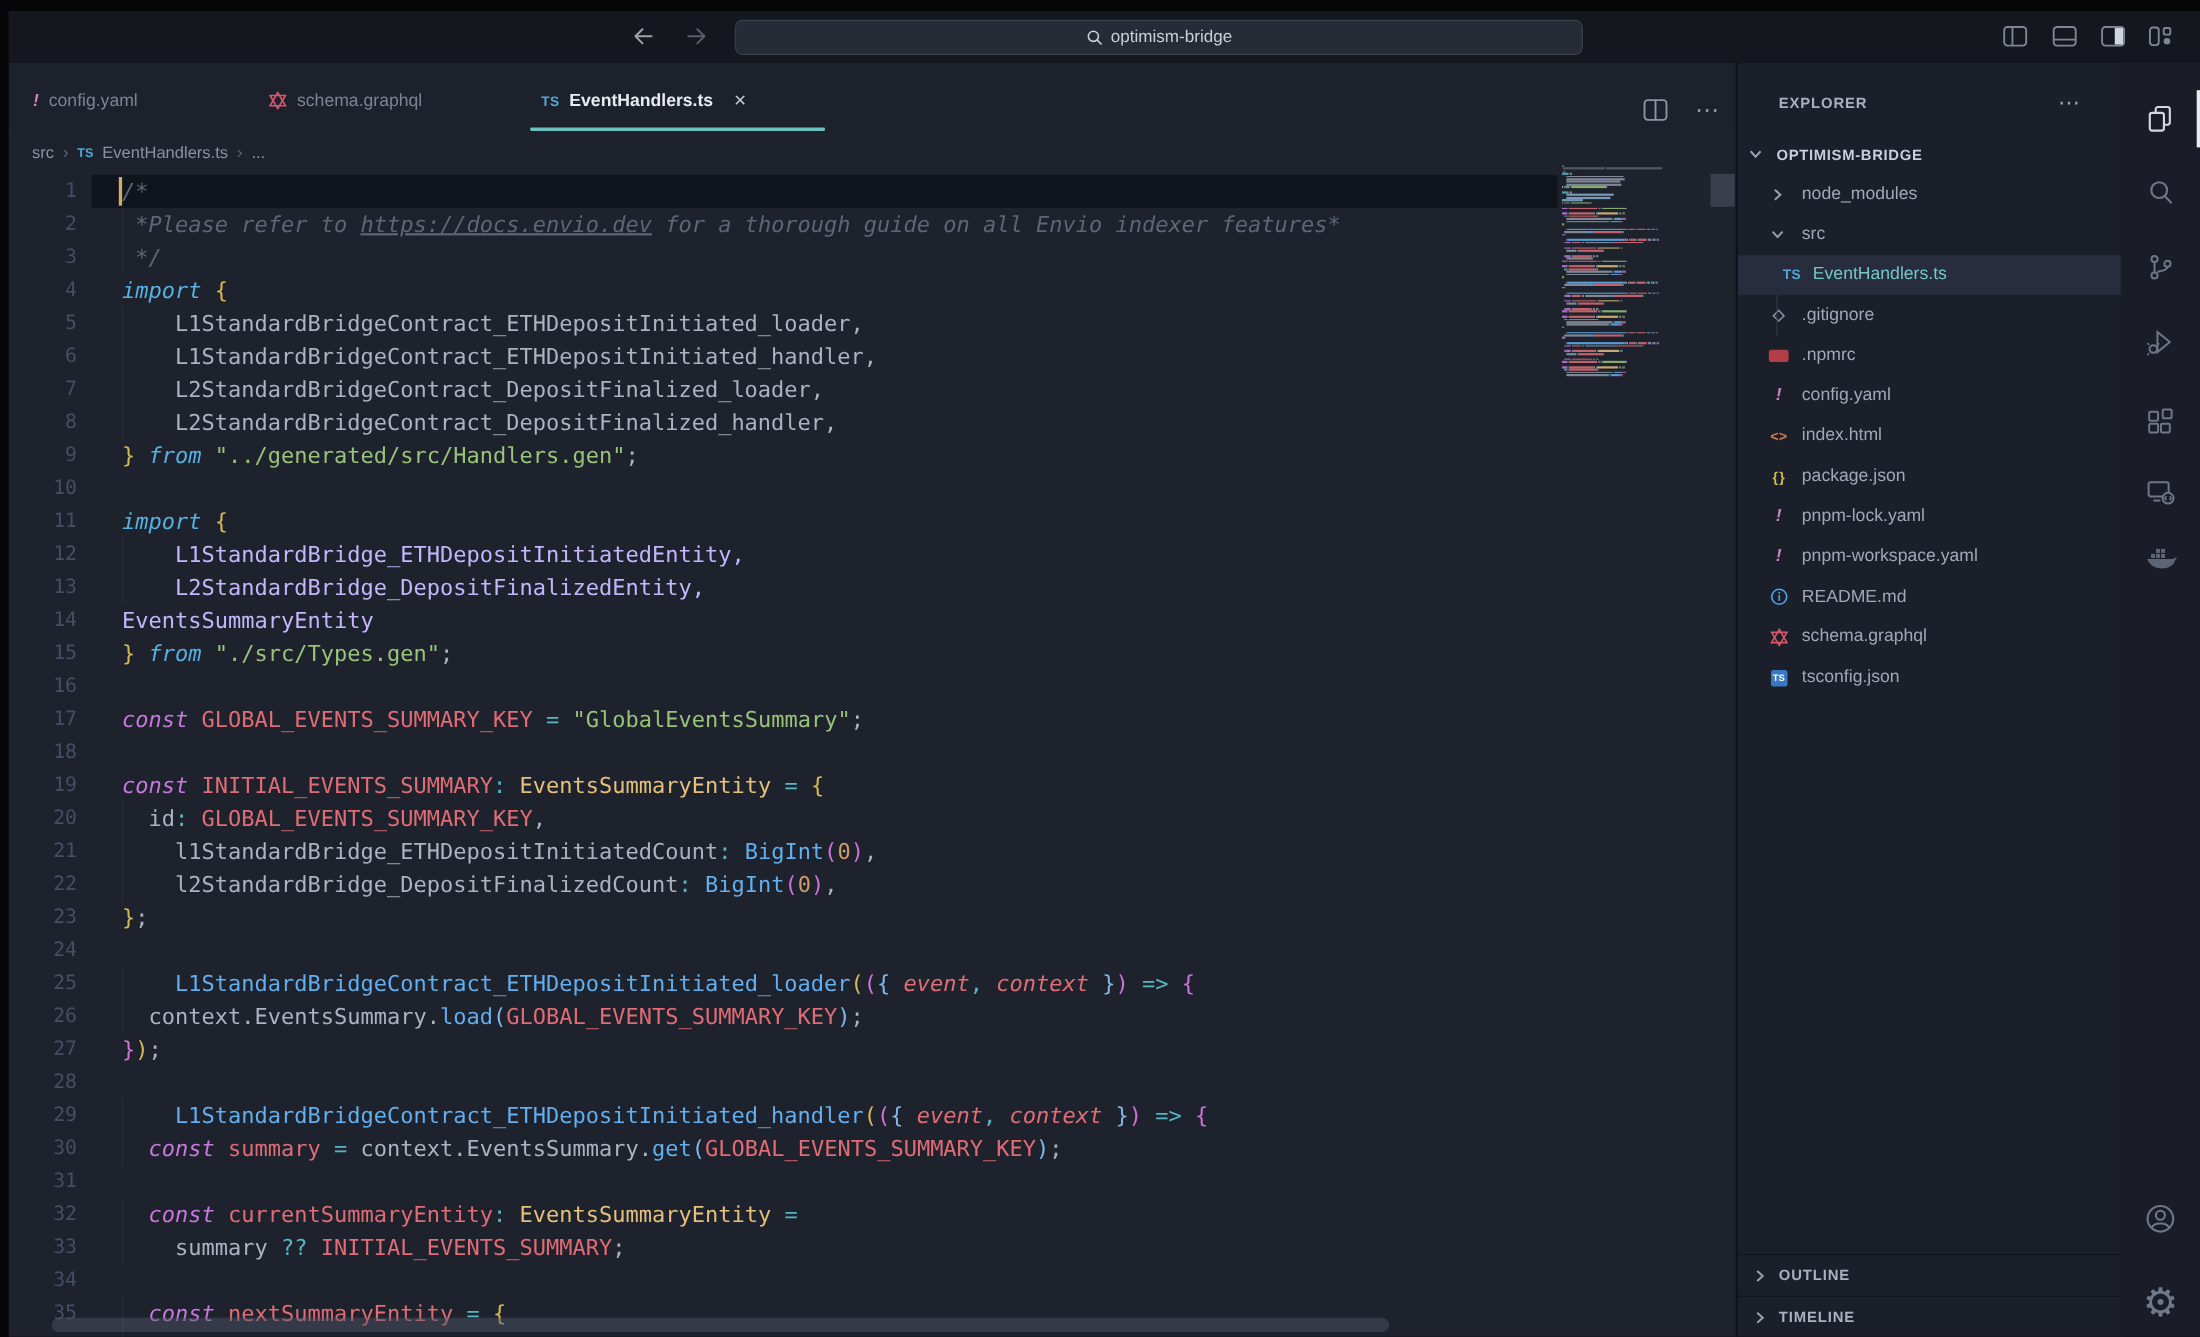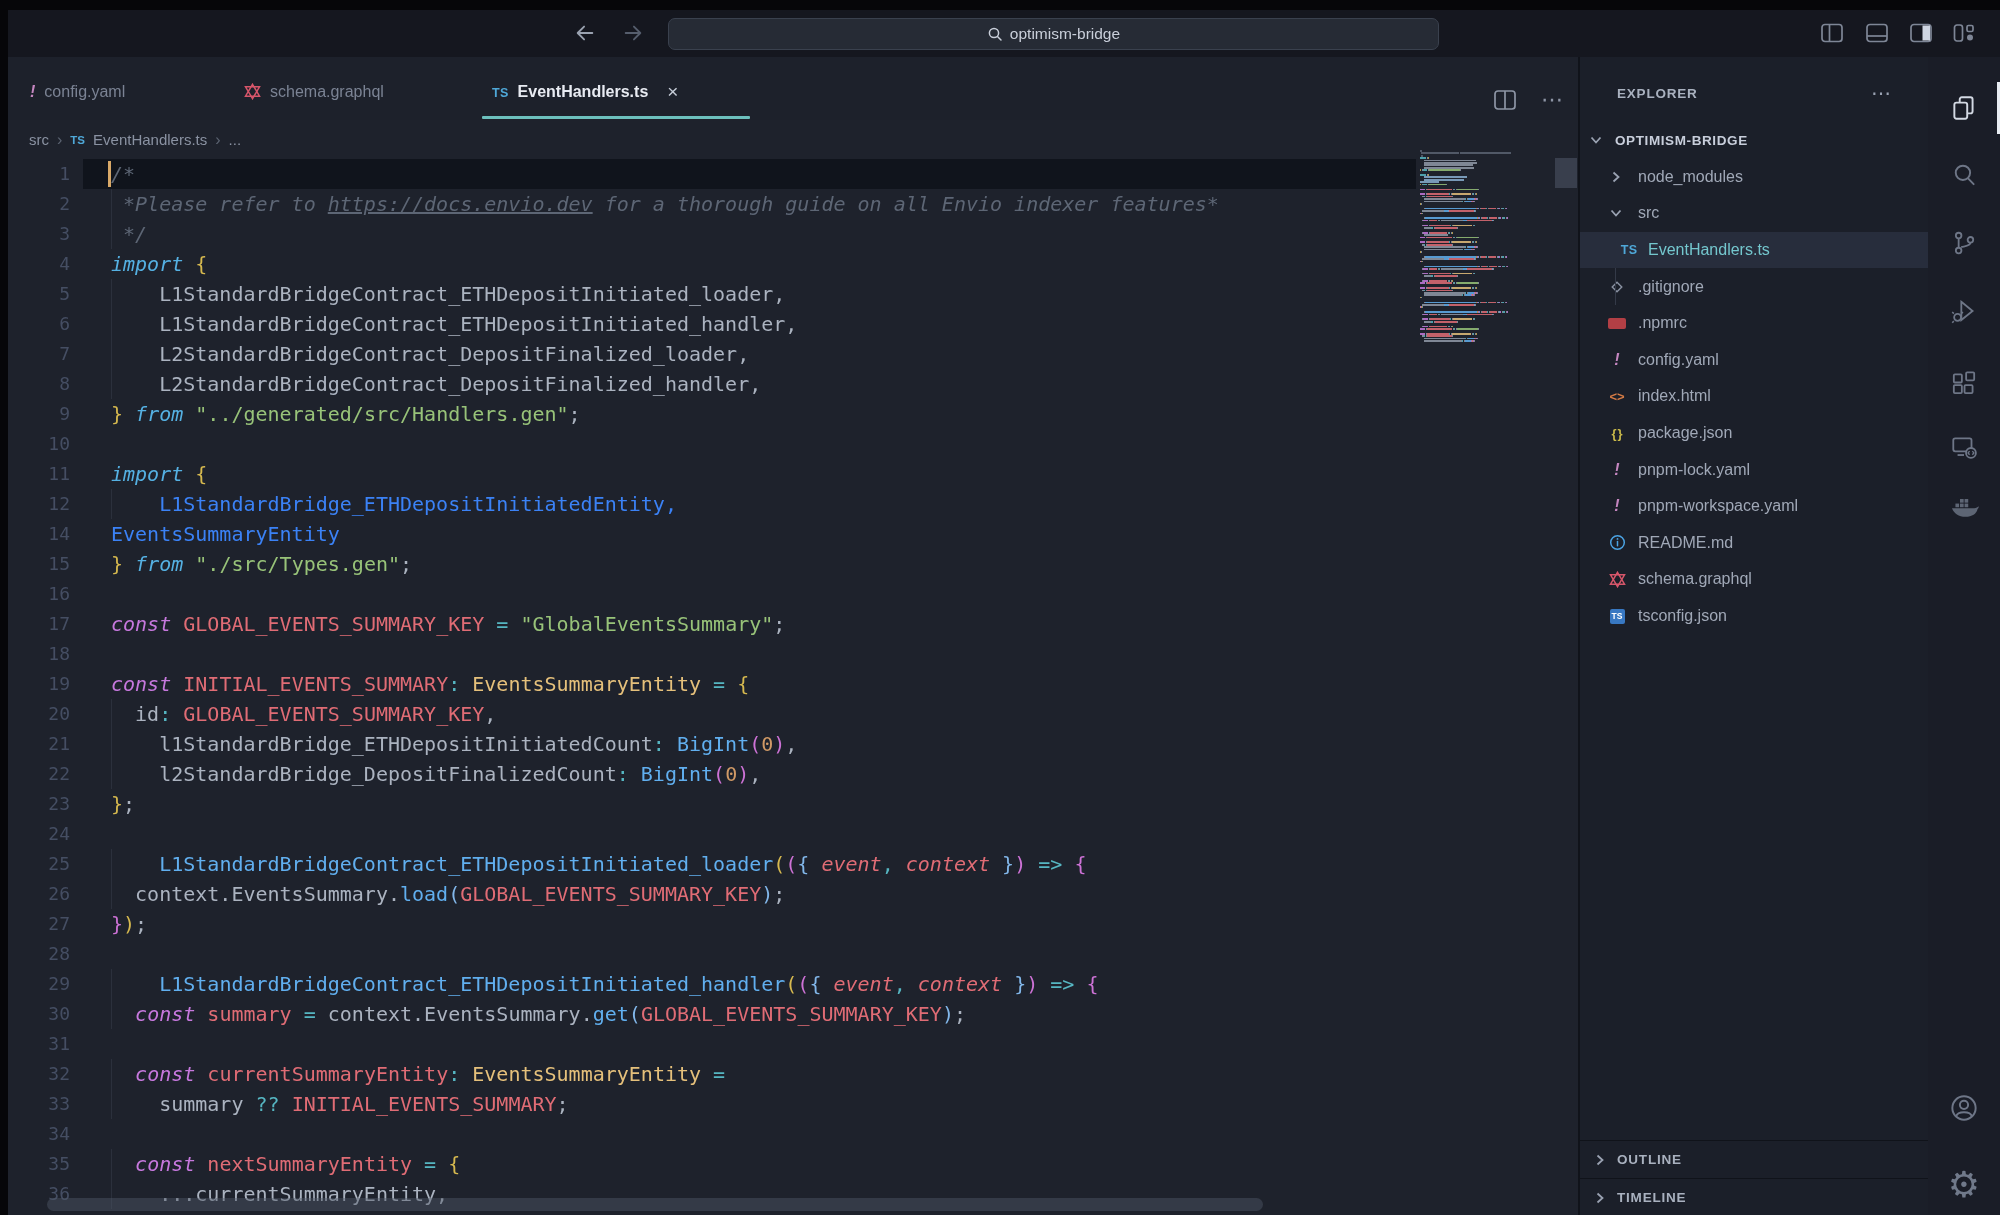--- a/index.html
+++ b/index.html
@@ -48,21 +48,21 @@
   .t-cm{color:#5d6675;font-style:italic;}
   .t-lk{color:#5d6675;font-style:italic;text-decoration:underline;}
   .t-kw{color:#55b1e3;font-style:italic;}
   .t-cs{color:#c678dd;font-style:italic;}
   .t-vr{color:#e06c75;}
   .t-fn{color:#61afef;}
   .t-ty{color:#e5c07b;}
   .t-str{color:#98c379;}
   .t-num{color:#d19a66;}
   .t-pn{color:#abb3c0;}
-  .t-ent{color:#3b82f6;}
+  .t-ent{color:#c4b5fd;}
   .t-op{color:#56b6c2;}
   .t-pr{color:#e06c75;font-style:italic;}
   .t-b1{color:#d6b94f;}
   .t-b2{color:#cd72d6;}
   .t-b3{color:#82b7ea;}
 
   
   #minimap{position:absolute;left:1412px;top:93px;width:134px;height:256px;z-index:4;}
   .mrow{height:1.7px;margin-bottom:0.72px;display:flex;}
   .mrow i{display:block;height:100%;}
@@ -234,20 +234,25 @@
           <span class="codetxt"></span>
         </div>
         <div class="line">
           <span class="gutter">11</span>
           <span class="codetxt"><span class="t-kw">import</span><span class="t-pn"> </span><span class="t-b1">{</span></span>
         </div>
         <div class="line">
           <i class="ig"></i>
           <span class="gutter">12</span>
           <span class="codetxt"><span class="t-ent">    L1StandardBridge_ETHDepositInitiatedEntity,</span></span>
+        </div>
+        <div class="line">
+          <i class="ig"></i>
+          <span class="gutter">13</span>
+          <span class="codetxt"><span class="t-ent">    L2StandardBridge_DepositFinalizedEntity,</span></span>
         </div>
         <div class="line">
           <span class="gutter">14</span>
           <span class="codetxt"><span class="t-ent">EventsSummaryEntity</span></span>
         </div>
         <div class="line">
           <span class="gutter">15</span>
           <span class="codetxt"><span class="t-b1">}</span><span class="t-pn"> </span><span class="t-kw">from</span><span class="t-pn"> </span><span class="t-str">"./src/Types.gen"</span><span class="t-pn">;</span></span>
         </div>
         <div class="line">

